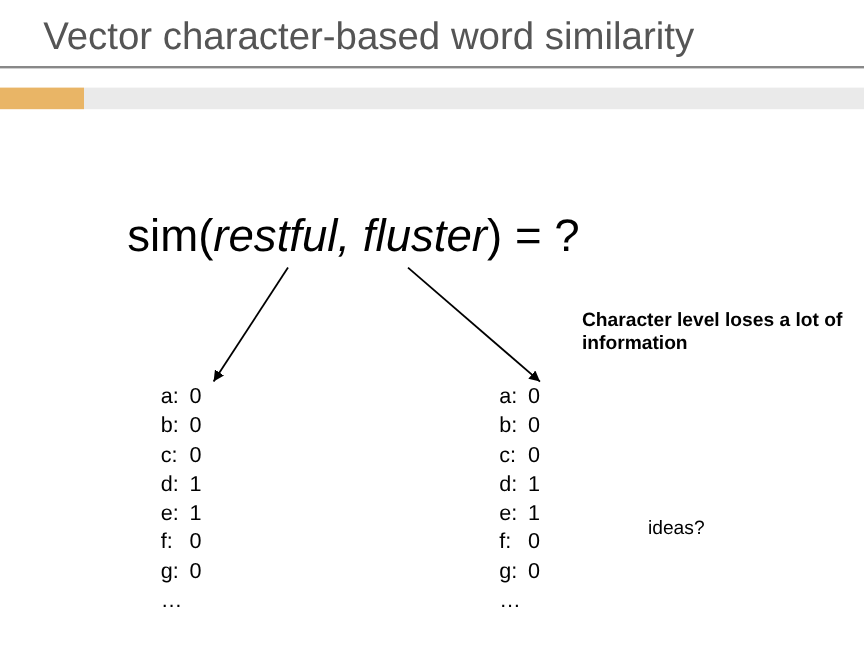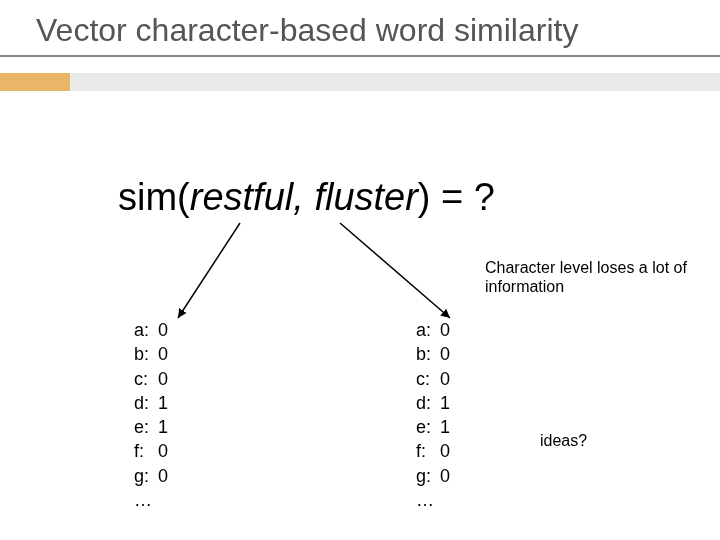--- a/index.html
+++ b/index.html
@@ -31,31 +31,31 @@
   }
   .accent-grey {
     flex: 1;
     background: #eaeaea;
   }
   .formula {
     font-size: 38px;
     color: #000;
     position: absolute;
     top: 176px;
-    left: 118px;
+    left: 106px;
   }
   .formula .fn { font-style: normal; }
   .formula .w1, .formula .w2 { font-style: italic; }
   .note {
     position: absolute;
     top: 258px;
     left: 485px;
     width: 220px;
     font-size: 16px;
-    font-weight: normal;
+    font-weight: bold;
     line-height: 1.2;
   }
   .vec {
     position: absolute;
     font-size: 18px;
     line-height: 1.35;
   }
   .vec table { border-collapse: collapse; }
   .vec td { padding: 0 6px 0 0; }
   .vec1 { top: 318px; left: 134px; }

